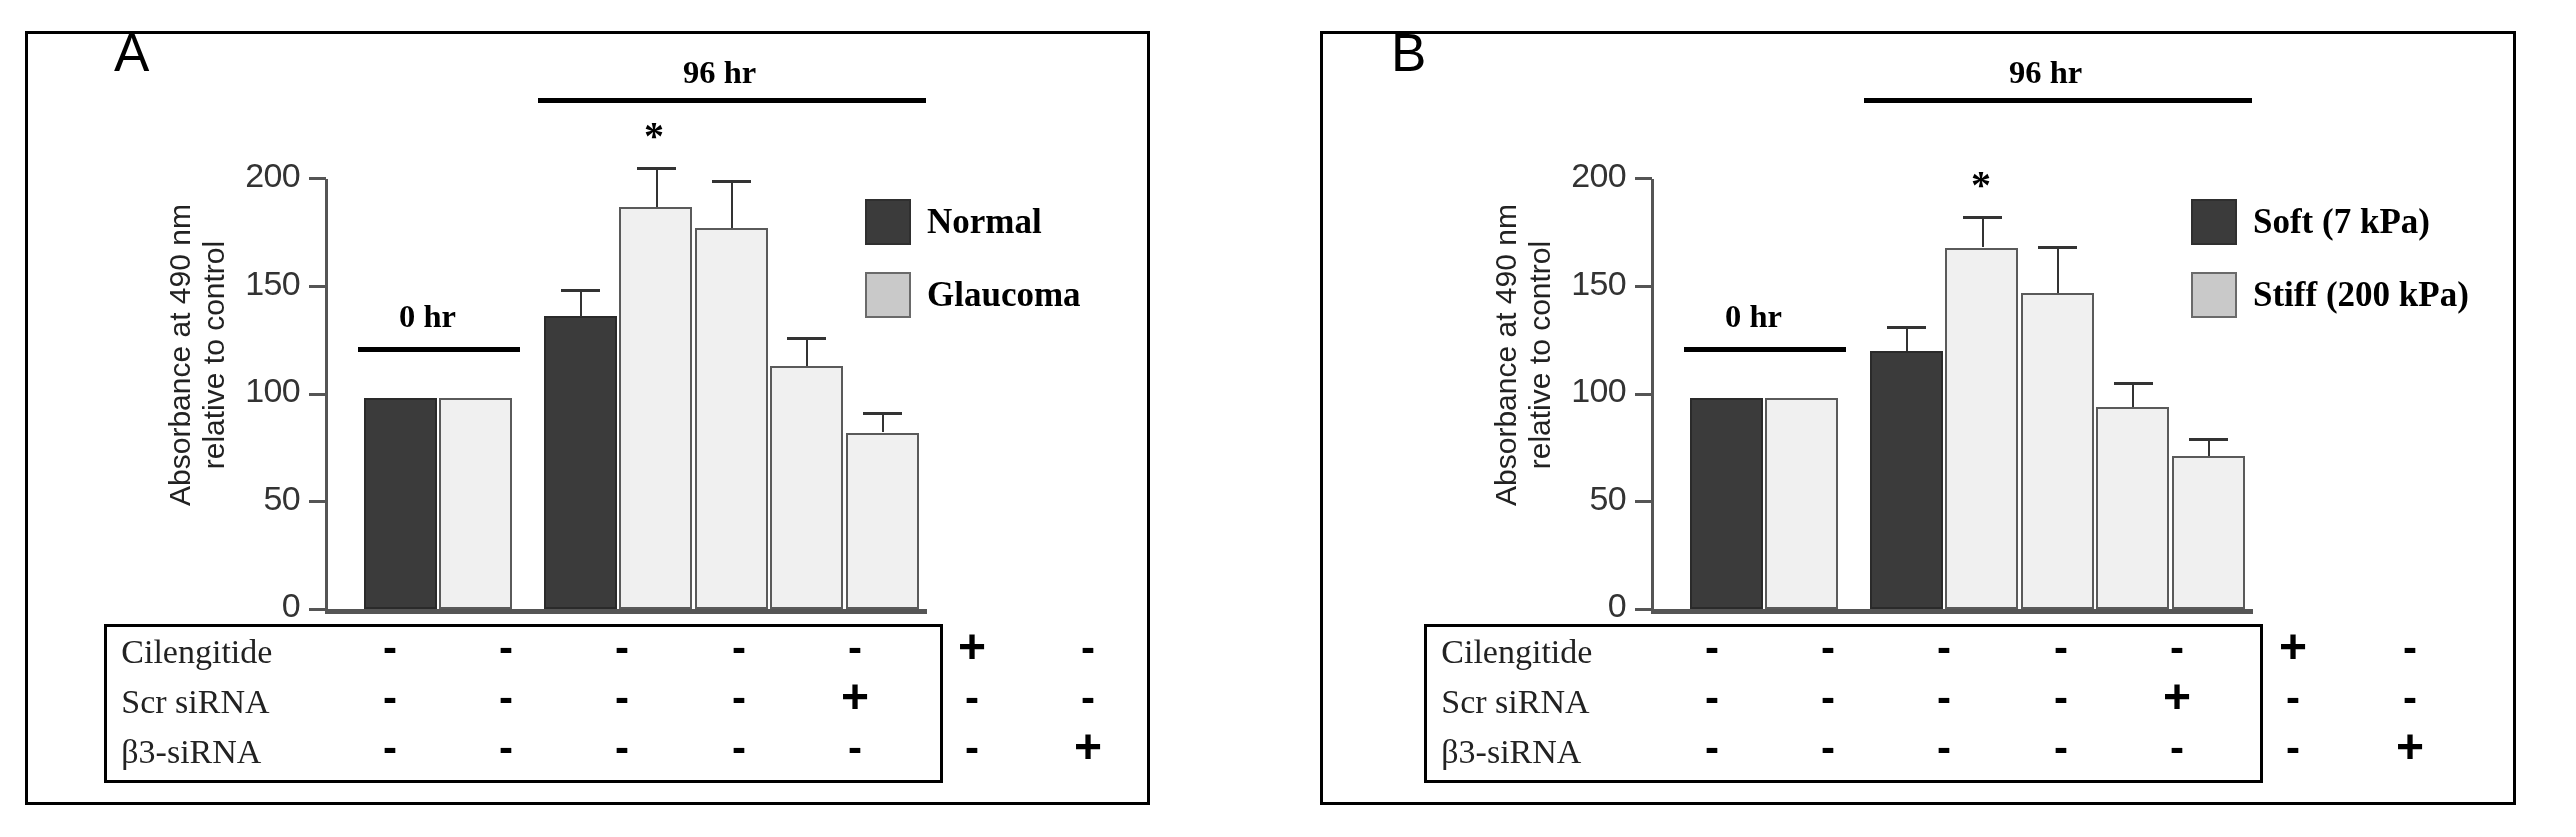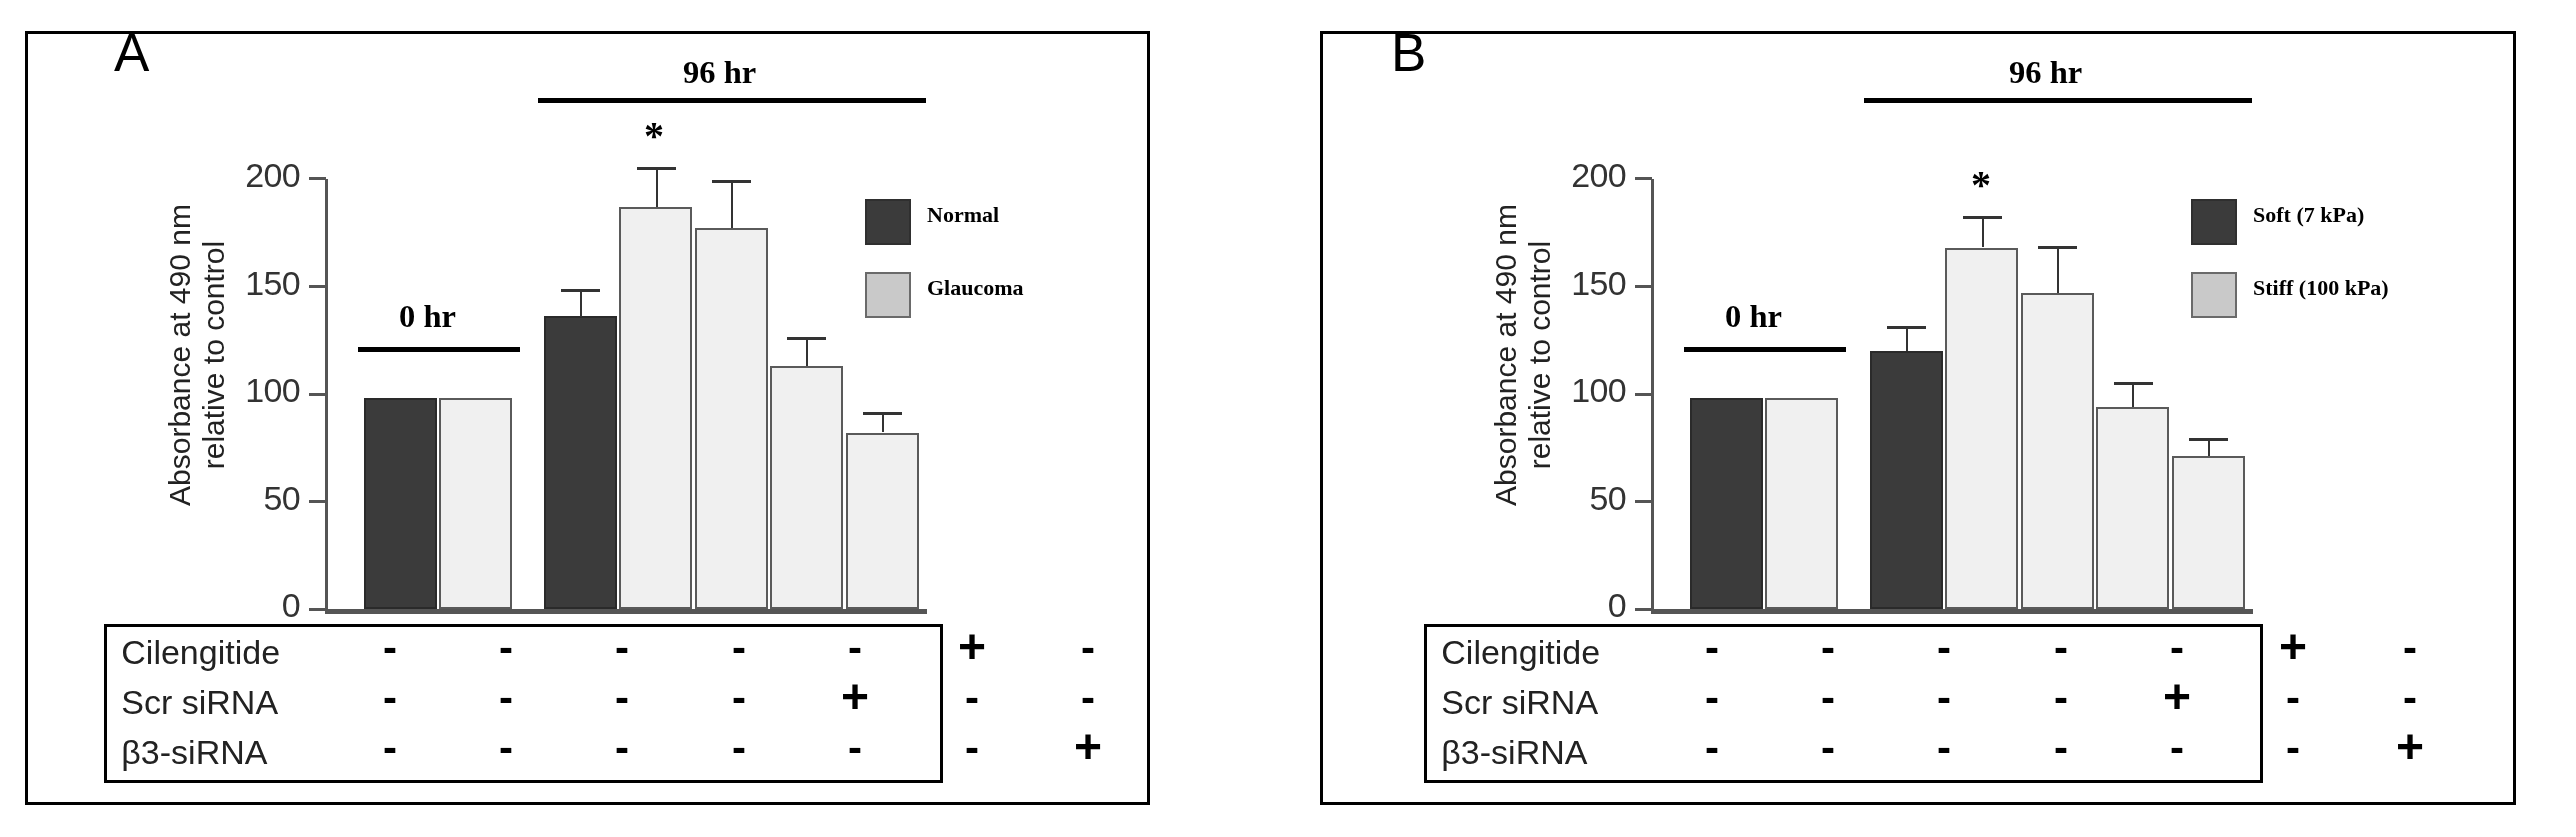--- a/index.html
+++ b/index.html
@@ -33,26 +33,26 @@
   .groupline{position:absolute;height:4.6px;background:#000;}
 
   .baseline{position:absolute;height:4.6px;background:#555;}
 
   
   .legend{position:absolute;}
   .legend-row{position:relative;height:56px;margin-bottom:17px;}
   .swatch{position:absolute;left:0;top:3.9px;width:46px;height:46px;box-sizing:border-box;border:2.6px solid #4a4a4a;}
   .swatch.dark{background:#3b3b3b;border-color:#2f2f2f;}
   .swatch.light{background:#c9c9c9;border-color:#6a6a6a;}
-  .legend-label{position:absolute;left:62px;top:9px;font-family:"Liberation Serif",serif;font-weight:700;font-size:22px;color:#000;white-space:nowrap;line-height:1;text-align:right;}
+  .legend-label{position:absolute;left:62px;top:9px;font-family:"Liberation Serif",serif;font-weight:700;font-size:35px;color:#000;white-space:nowrap;line-height:1;text-align:right;}
 
   
   .condtable{position:absolute;border:3.3px solid #000;box-sizing:border-box;background:#fff;}
   .cond-row{position:relative;}
-  .cond-name{position:absolute;left:14.3px;font-family:Liberation Sans, sans-serif;font-size:34px;color:#222;white-space:nowrap;line-height:1;}
+  .cond-name{position:absolute;left:14.3px;font-family:Liberation Serif, serif;font-size:34px;color:#222;white-space:nowrap;line-height:1;}
   .cond-cell{position:absolute;text-align:center;font-family:"Liberation Sans",sans-serif;line-height:1;color:#000;}
   .cond-cell.minus{font-size:42px;font-weight:700;}
   .cond-cell.plus{font-size:48px;font-weight:700;}
 </style>
 </head>
 <body>
 
 <div id="figure">
     <div class="panel" id="panel-a" style="left: 25px; width: 1125px;"></div>
     <div class="panel-letter" style="left: 114px; top: 26px;">A</div>
@@ -176,21 +176,21 @@
     <div class="grouplabel" style="left: 1725px; top: 300px;">0 hr</div>
     <div class="groupline" style="left: 1864px; width: 388px; top: 98px;"></div>
     <div class="grouplabel" style="left: 2009px; top: 56px;">96 hr</div>
     <div class="legend" style="left: 2191px; top: 195px;">
       <div class="legend-row">
         <div class="swatch dark"></div>
         <div class="legend-label">Soft (7 kPa)</div>
       </div>
       <div class="legend-row">
         <div class="swatch light"></div>
-        <div class="legend-label">Stiff (100 kPa)</div>
+        <div class="legend-label">Stiff (200 kPa)</div>
       </div>
     </div>
     <div class="condtable" style="left: 1424px; top: 624px; width: 839px; height: 159px;">
       <div class="cond-row" style="height: 50px;">
         <div class="cond-name" style="top: 8.1px;">Cilengitide</div>
         <div class="cond-cell minus" style="left: 259px; width: 52px; top: 0.3px;">-</div>
         <div class="cond-cell minus" style="left: 375px; width: 52px; top: 0.3px;">-</div>
         <div class="cond-cell minus" style="left: 491px; width: 52px; top: 0.3px;">-</div>
         <div class="cond-cell minus" style="left: 608px; width: 52px; top: 0.3px;">-</div>
         <div class="cond-cell minus" style="left: 724px; width: 52px; top: 0.3px;">-</div>

